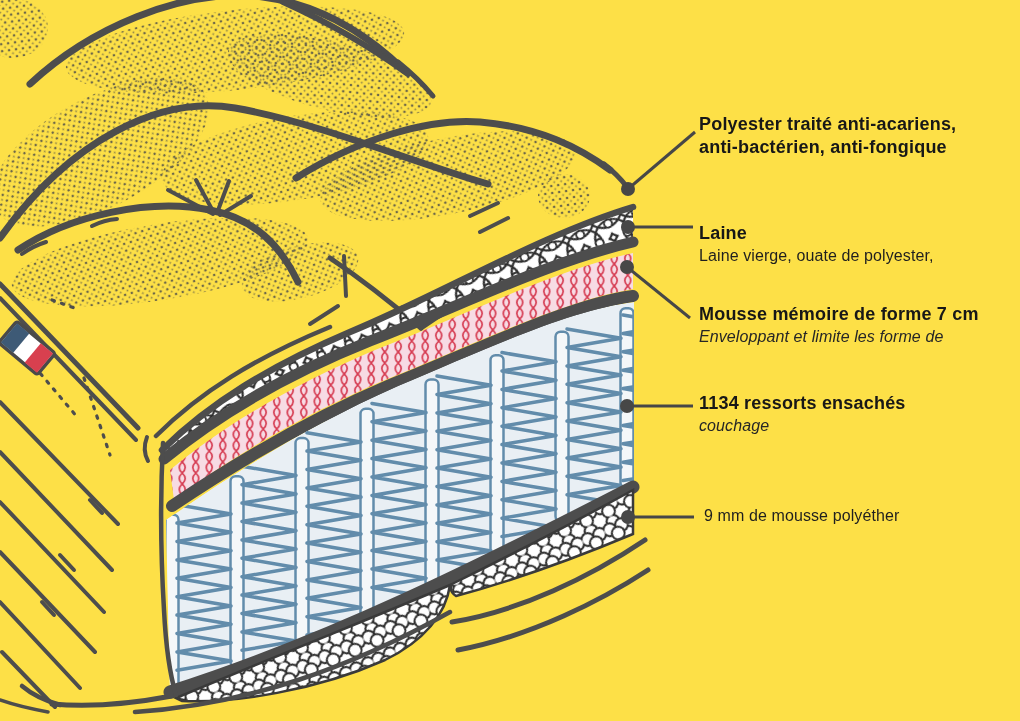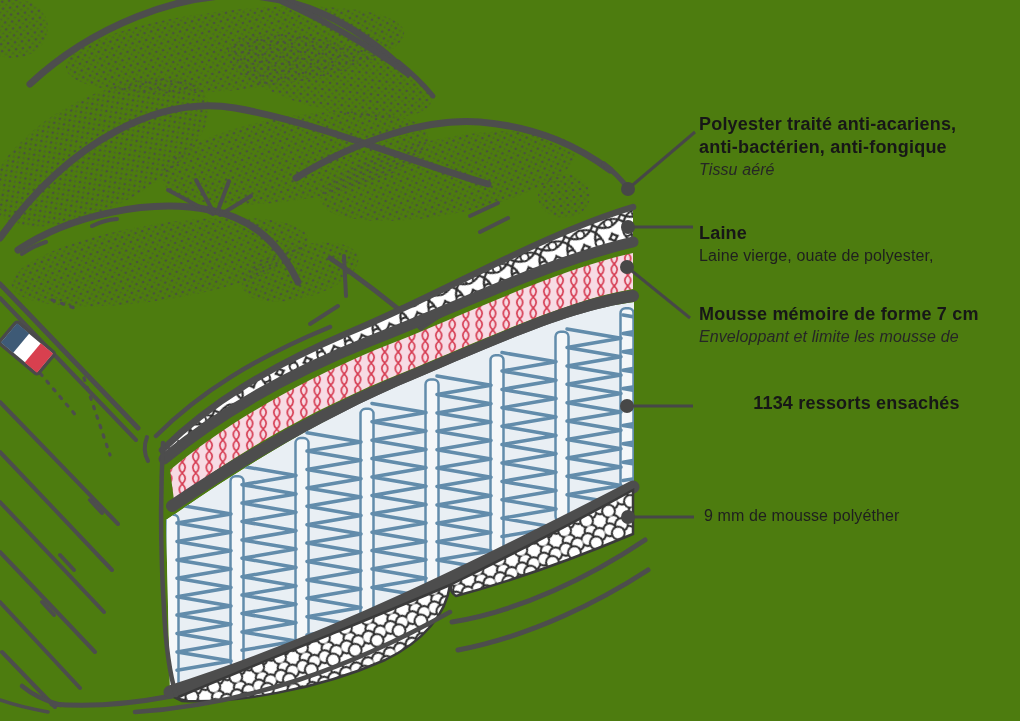--- a/index.html
+++ b/index.html
@@ -1,16 +1,16 @@
 <!DOCTYPE html>
 <html><head>
 <meta charset="utf-8">
 <style>
   html,body{margin:0;padding:0;background:#ffffff;}
-  #stage{position:relative;width:1020px;height:721px;background:#4d7c0f;overflow:hidden;
+  #stage{position:relative;width:1020px;height:721px;background:#fde047;overflow:hidden;
          font-family:"Liberation Sans", sans-serif;}
   #illustration{position:absolute;left:0;top:0;}
   .callout{position:absolute;left:699px;width:315px;color:#1a1a1a;}
   .callout-title-line{font-size:18px;line-height:23px;font-weight:700;white-space:nowrap;
                       letter-spacing:.2px;color:#171717;}
   .callout-desc-line{font-size:16px;line-height:21.5px;font-weight:400;white-space:nowrap;
                      letter-spacing:.1px;color:#1f1f1f;}
   .callout-desc-line.italic{font-style:italic;color:#262626;}
   .indent{padding-left:5px;}
 </style>
@@ -194,30 +194,30 @@
         <circle cx="627" cy="406" r="7" stroke="none"></circle>
     <line x1="628" y1="517" x2="694" y2="517"></line>
         <circle cx="628" cy="517" r="7" stroke="none"></circle>
   </g>
 </svg>
 
   <div id="callouts">
       <div class="callout" style="top: 113px;">
         <div class="callout-title-line">Polyester traité anti-acariens,</div>
         <div class="callout-title-line">anti-bactérien, anti-fongique</div>
-        <div class="callout-desc-line italic">Tissu aéré</div>
       </div>
       <div class="callout" style="top: 222px;">
         <div class="callout-title-line">Laine</div>
         <div class="callout-desc-line regular">Laine vierge, ouate de polyester,</div>
       </div>
       <div class="callout" style="top: 303px;">
         <div class="callout-title-line">Mousse mémoire de forme 7 cm</div>
-        <div class="callout-desc-line italic">Enveloppant et limite les mousse de</div>
-      </div>
-      <div class="callout" style="top: 392px; text-align: center;">
+        <div class="callout-desc-line italic">Enveloppant et limite les forme de</div>
+      </div>
+      <div class="callout" style="top: 392px;">
         <div class="callout-title-line">1134 ressorts ensachés</div>
+        <div class="callout-desc-line italic">couchage</div>
       </div>
       <div class="callout" style="top: 505px;">
         <div class="callout-desc-line regular indent">9 mm de mousse polyéther</div>
       </div>
     </div>
 </div>
 
 </body></html>

